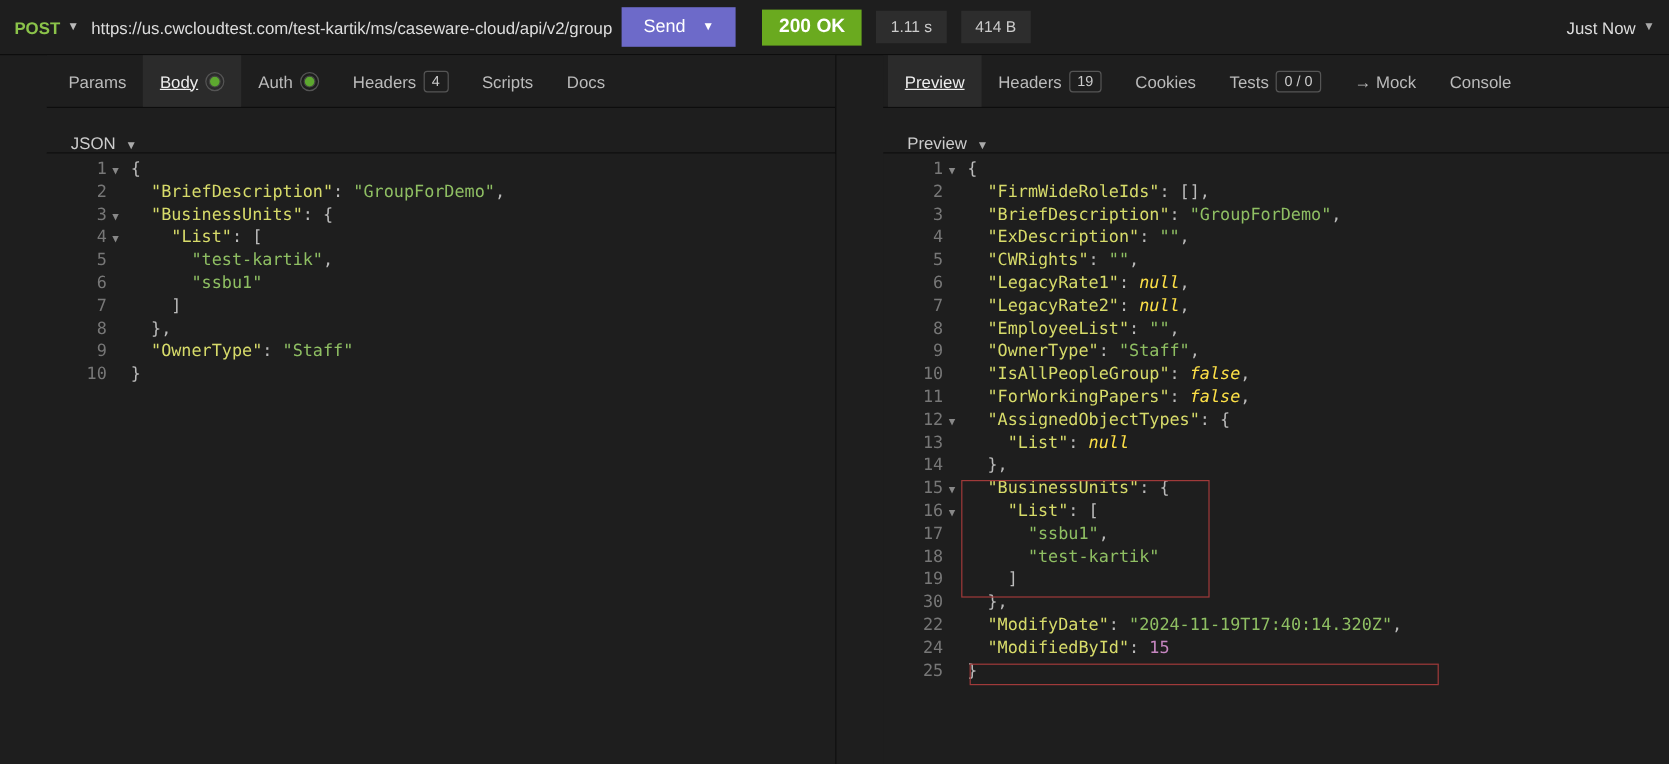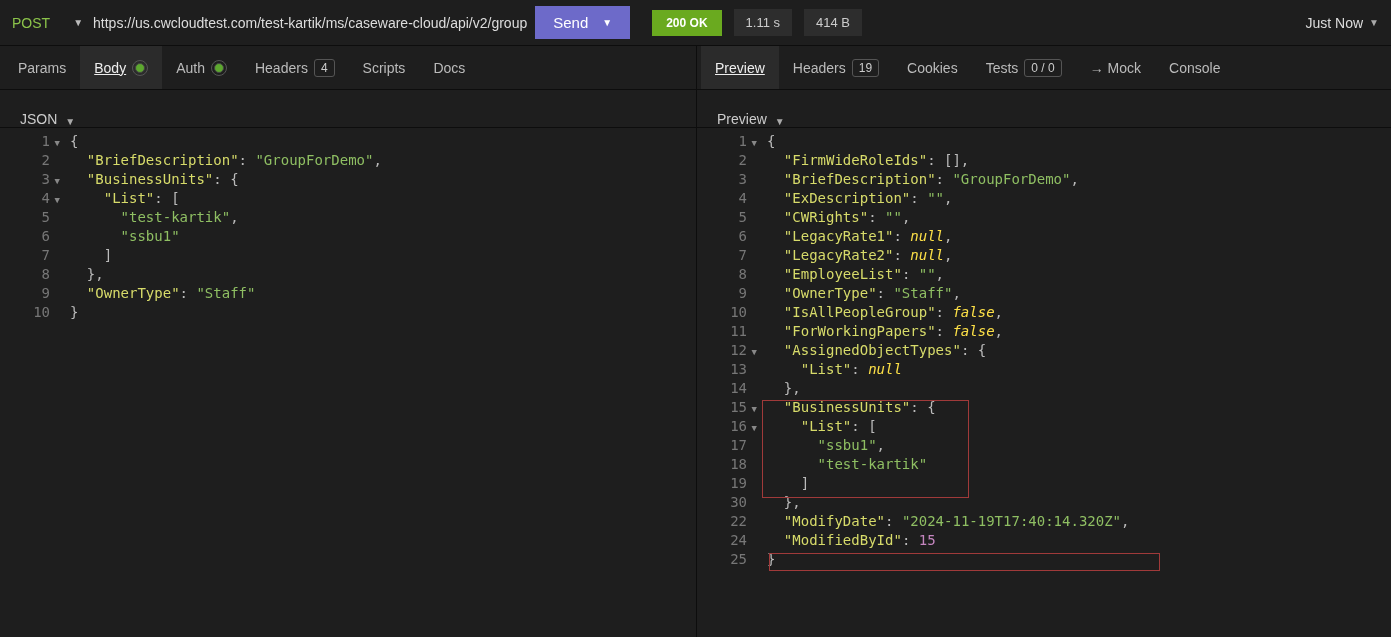--- a/index.html
+++ b/index.html
@@ -15,23 +15,23 @@
   .topbar {
     display: flex;
     align-items: center;
     height: 46px;
     padding: 0 12px;
     background: #1e1e1e;
     border-bottom: 1px solid #0d0d0d;
   }
   .method {
     color: #8bc34a;
-    font-weight: 400;
-    font-size: 14px;
-    margin-right: 23px;
+    font-weight: 700;
+    font-size: 14px;
+    margin-right: 6px;
   }
   .method-caret {
     color: #bbb;
     font-size: 10px;
     margin-right: 10px;
   }
   .url {
     color: #ddd;
     font-size: 14px;
     flex: 0 0 auto;
@@ -58,41 +58,42 @@
     align-items: center;
     cursor: pointer;
   }
   .send-btn .caret { margin-left: 14px; font-size: 10px; }
   .status {
     margin-left: 22px;
     background: #6aaa1f;
     color: #fff;
     padding: 6px 14px;
     font-weight: 600;
-    font-size: 12px;
+    font-size: 16px;
   }
   .chip {
     margin-left: 12px;
     background: #2d2d2d;
     color: #ccc;
     padding: 6px 12px;
     font-size: 13px;
   }
   .spacer { flex: 1; }
   .just-now { color: #ddd; font-size: 14px; display:flex; align-items:center; gap:6px;}
   .just-now .caret { font-size:10px; color:#aaa;}
   .columns {
     display: flex;
     height: calc(100% - 46px);
   }
   .col {
     flex: 1;
     display: flex;
     flex-direction: column;
     min-width: 0;
+    padding-left: 39px;
   }
   .col-left { border-right: 1px solid #0d0d0d; flex: 0 0 697px;}
   .col-right { flex: 1; }
   .tabs {
     display: flex;
     align-items: center;
     height: 44px;
     background: #1e1e1e;
     border-bottom: 1px solid #0d0d0d;
     padding: 0 4px;

